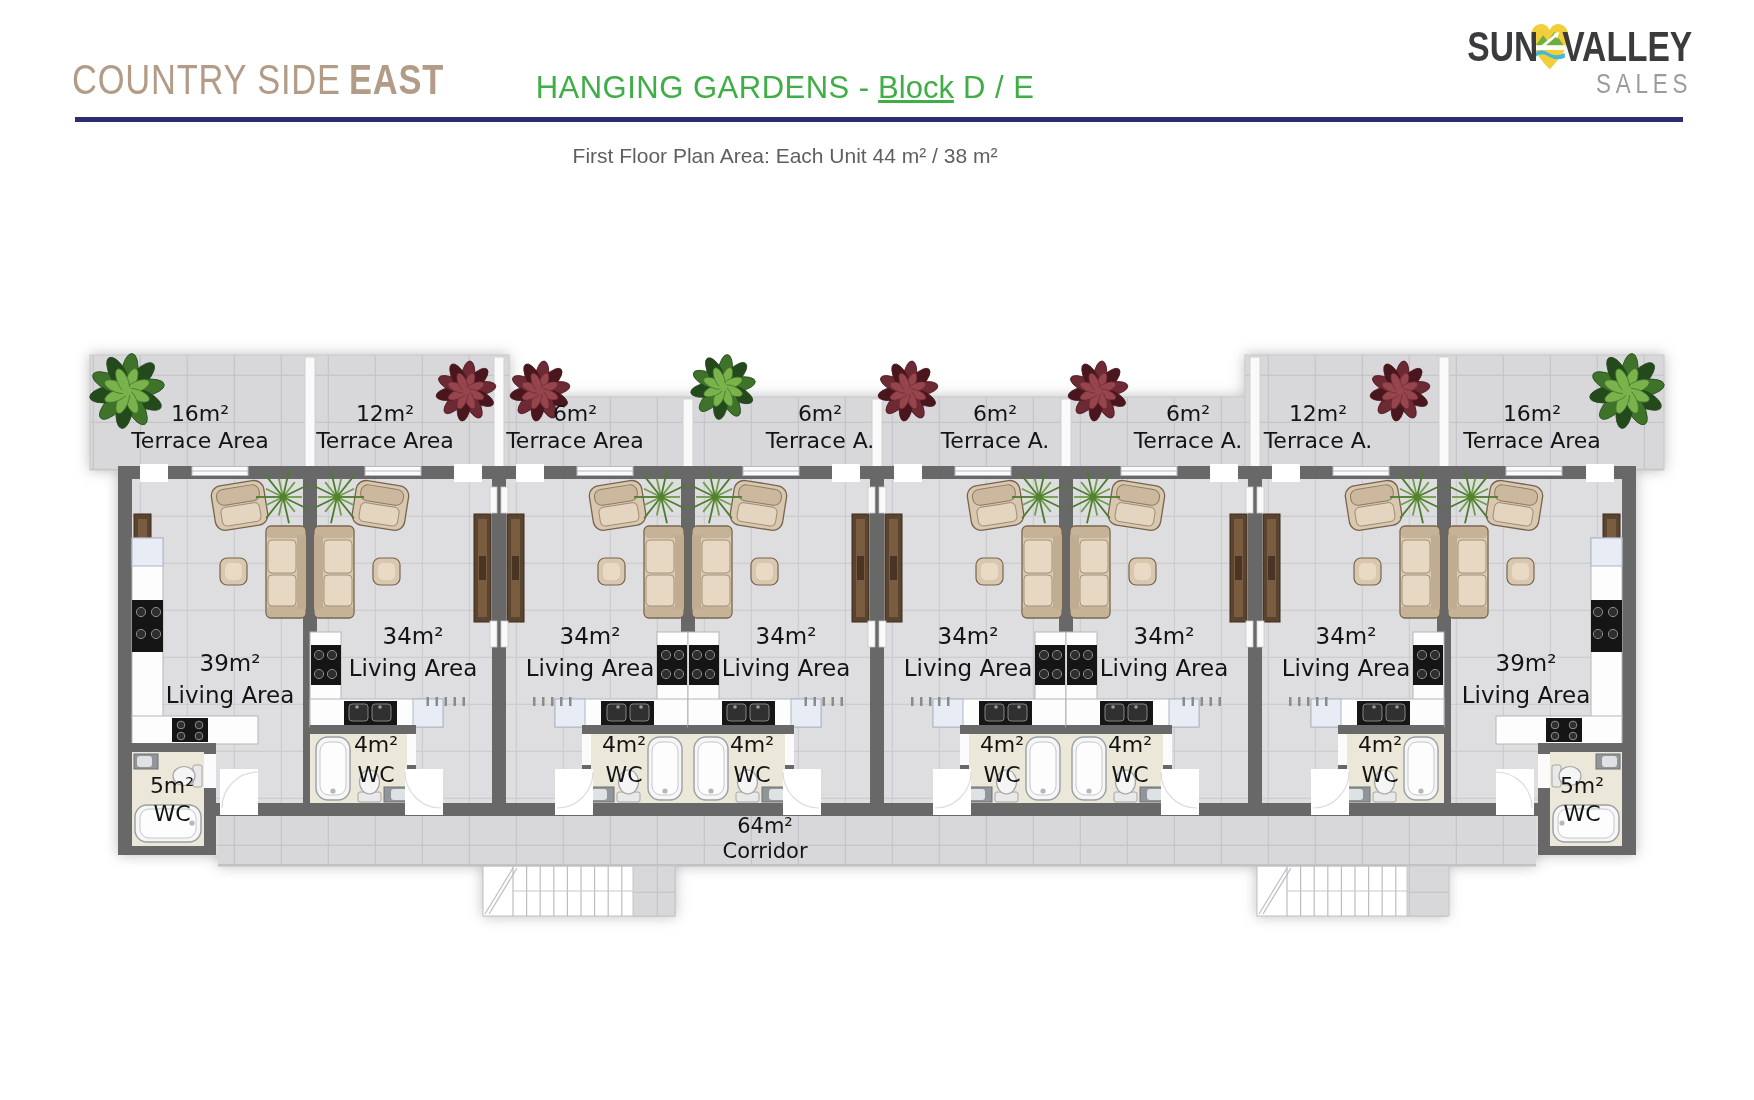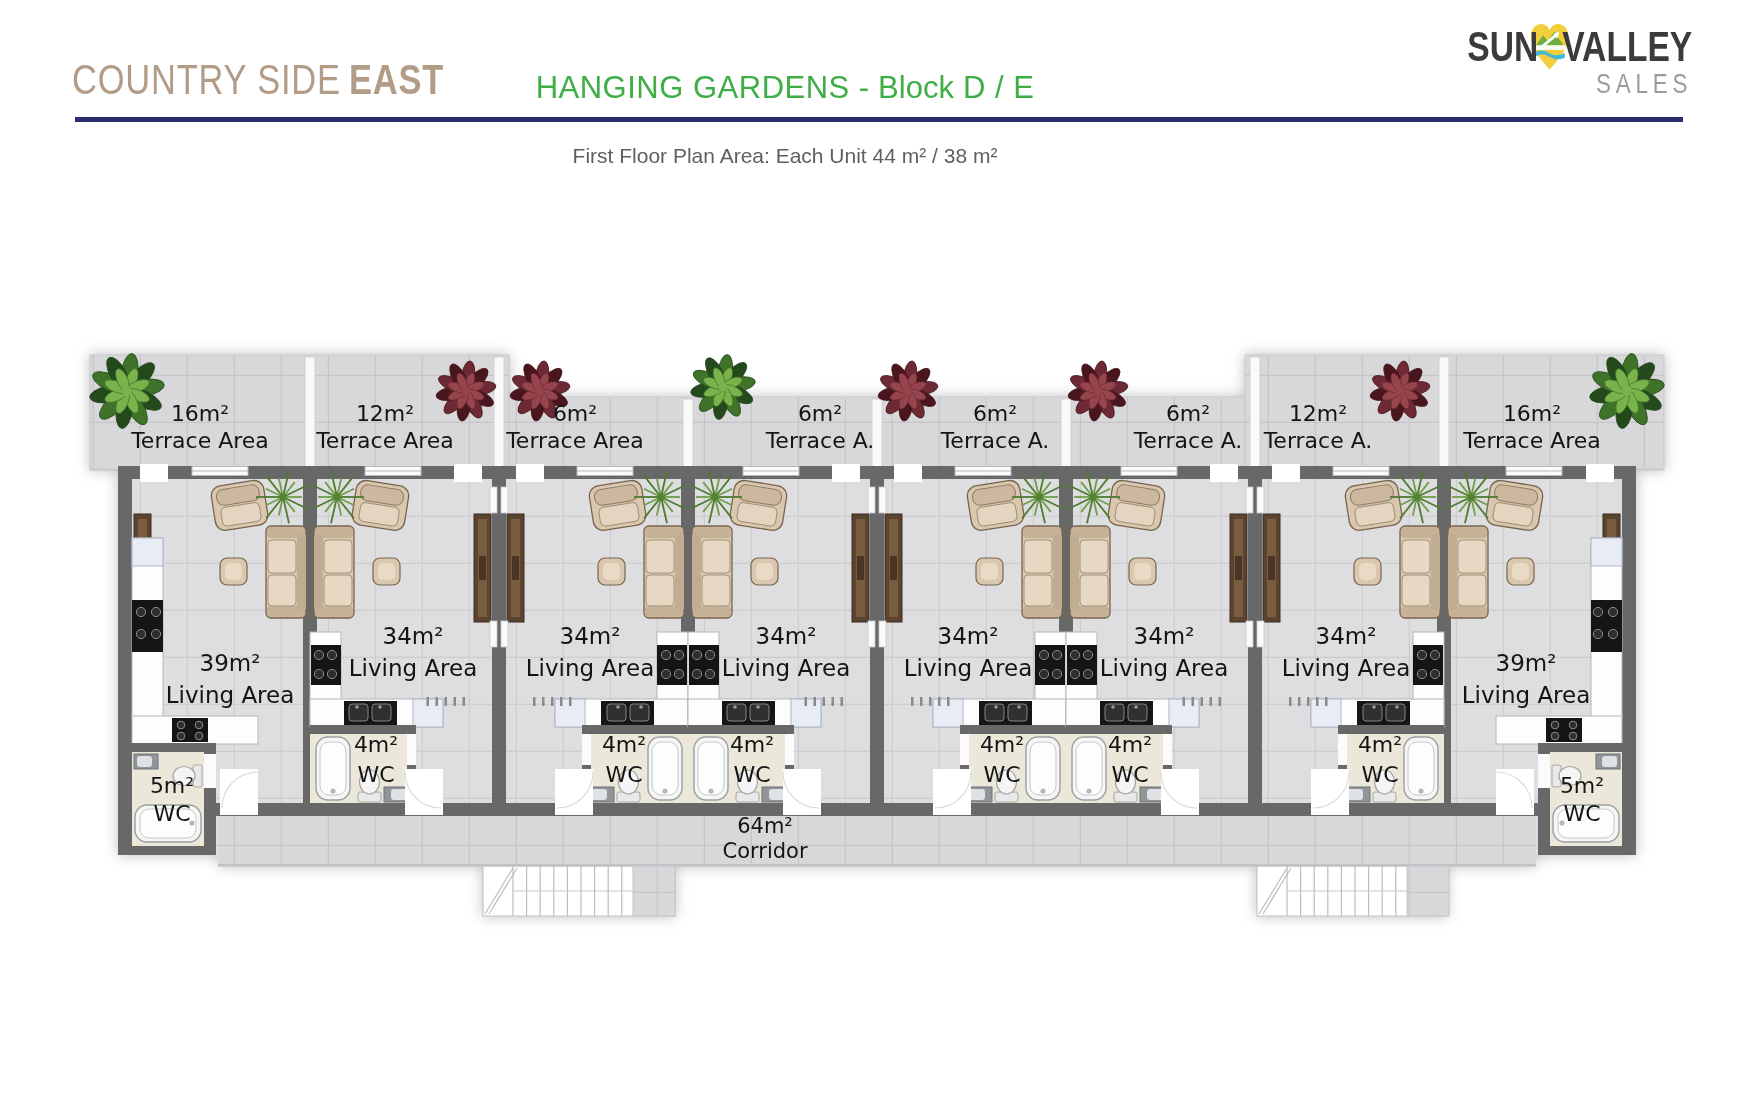--- a/index.html
+++ b/index.html
@@ -9,21 +9,21 @@
   .project-title{position:absolute;left:72px;top:56px;font-size:42px;color:#b29c87;
 
                  transform:scaleX(.82);transform-origin:0 0;white-space:nowrap;letter-spacing:1px;}
   .project-title .pt-bold{font-weight:700;margin-left:10px;}
   .header-divider{position:absolute;left:75px;top:117px;width:1608px;height:5px;background:#2b2d6e;}
   .page-title{position:absolute;left:785px;top:70px;transform:translateX(-50%);white-space:nowrap;
               font-size:31px;color:#3fae46;}
   .page-title .gt-bold{font-weight:400;letter-spacing:.5px;}
   .page-title .gt-light{font-weight:400;}
   .page-title .dash{margin:0 9px;}
-  .page-title .blockword{margin-right:9px;}
+  .page-title .blockword{margin-right:9px;text-decoration:underline;}
   .subtitle{position:absolute;left:785px;top:144px;transform:translateX(-50%);
             font-size:21px;color:#5f5f5f;white-space:nowrap;text-align:right;}
   
   .logo{position:absolute;right:62px;top:26px;transform:scaleX(.8);transform-origin:100% 0;text-align:right;}
   .logo-row{position:relative;display:flex;justify-content:flex-end;align-items:flex-start;
             font-size:42px;font-weight:700;color:#3b3b3d;line-height:1;}
   .logo-word{position:relative;z-index:1;}
   .heart-wrap{position:relative;width:30px;z-index:0;}
   .heart-wrap svg{position:absolute;left:-14px;top:-5px;}
   .logo-sales{font-size:28px;color:#9b9b9b;letter-spacing:6px;margin-top:2px;line-height:1;}

